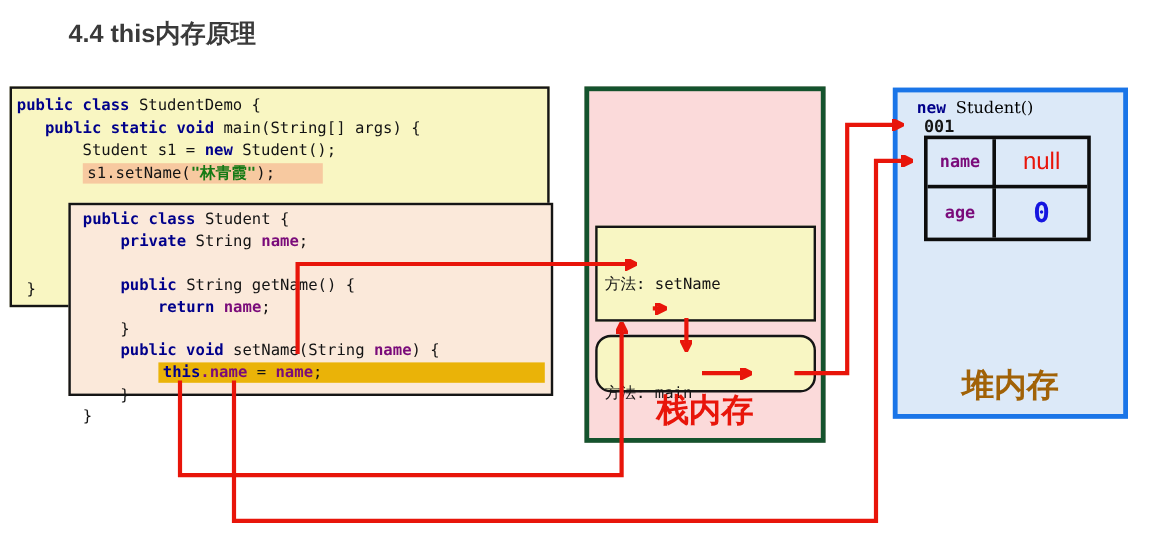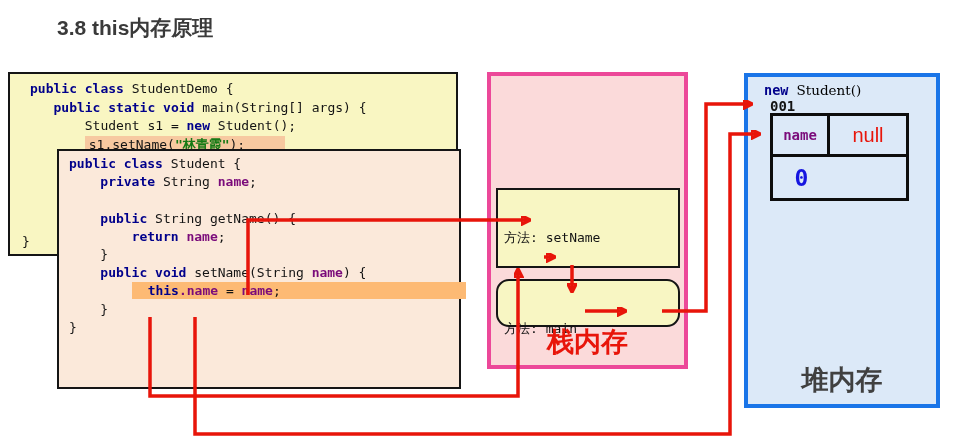--- a/index.html
+++ b/index.html
@@ -7,81 +7,81 @@
           font-family:"DejaVu Sans Mono",monospace;}
   .abs{position:absolute;}
 
   
   #title{left:57px;top:14px;font-family:"Liberation Sans",sans-serif;
          font-size:21px;font-weight:bold;color:#3a3a3a;}
 
   
   .codebox{border:2px solid #151515;box-sizing:border-box;}
   #block1{left:8px;top:72px;width:450px;height:184px;background:#f9f6c2;z-index:1;}
-  #block2{left:57px;top:149px;width:404px;height:240px;background:#fbe9da;z-index:2;}
+  #block2{left:57px;top:169px;width:404px;height:161px;background:#fbe9da;z-index:2;}
   .code{margin:0;font-size:13px;white-space:pre;}
-  #block1 .code{padding:6px 0 0 20px;line-height:18.5px;}
+  #block1 .code{padding:6px 0 0 4px;line-height:18.5px;}
   #block2 .code{padding:4px 0 0 10px;line-height:18.2px;}
   .cline{height:18.5px;}
   #block2 .cline{height:18.2px;}
   #brace1{left:12px;top:160px;font-size:13px;color:#111;}
 
   
   .sg-k,.sg-kb{color:#00008b;font-weight:bold;}
   .sg-p{color:#141414;}
   .sg-f{color:#7a0b7a;font-weight:bold;}
   .sg-s{color:#157a15;font-weight:bold;}
   .sg-c{color:#141414;}
   .sg-m{color:#141414;}
   .sg-b{color:#141414;font-weight:bold;}
   .sg-sf{font-family:"DejaVu Serif",serif;}
   .sg-gap{display:inline-block;width:20px;}
   .sg-gap2{display:inline-block;width:52px;}
   .hl1{background:#f7c9a0;padding:1px 40px 1px 4px;}
-  .hl2{background:#fdba74;padding:1px 185px 1px 16px;}
+  .hl2{background:#eab308;padding:1px 185px 1px 4px;}
 
   
-  #stackbox{left:487px;top:72px;width:201px;height:297px;border:4px solid #ec4899;
+  #stackbox{left:487px;top:72px;width:201px;height:297px;border:4px solid #14532d;
             background:#fbdada;box-sizing:border-box;z-index:3;}
   .frame{position:absolute;background:#f8f6c3;border:2px solid #151515;box-sizing:border-box;
          font-size:13px;line-height:18.5px;padding:2px 0 0 6px;white-space:pre;}
   #frame-setname{left:5px;top:112px;width:184px;height:80px;}
   #frame-main{left:5px;top:203px;width:184px;height:48px;border-radius:13px;}
   #stacklabel{left:0;right:0;bottom:5px;text-align:center;
               font-family:"Liberation Sans",sans-serif;
               font-size:27px;font-weight:bold;color:#e8150a;}
 
   
-  #heapbox{left:744px;top:73px;width:196px;height:335px;border:4px solid #1a75e8;
+  #heapbox{left:744px;top:73px;width:196px;height:276px;border:4px solid #1a75e8;
            background:#dce9f8;box-sizing:border-box;z-index:3;}
   #heap-new{left:16px;top:5px;font-size:13.5px;white-space:pre;}
   #heap-addr{left:22px;top:21px;font-size:14px;font-weight:bold;color:#141414;}
   #heaptable{left:22px;top:36px;width:139px;height:88px;border:3px solid #0d0d0d;
              box-sizing:border-box;display:grid;grid-template-columns:57px 1fr;
              grid-template-rows:1fr 1fr;}
   .hcell{display:flex;align-items:center;justify-content:center;box-sizing:border-box;}
   .hc-br{border-right:3px solid #0d0d0d;}
   .hc-bb{border-bottom:3px solid #0d0d0d;}
   .hlabel{font-size:14px;font-weight:bold;color:#7a0b7a;}
   .hval-null{font-family:"Liberation Sans",sans-serif;font-size:20px;color:#e8150a;}
   .hval-zero{font-size:23px;font-weight:bold;color:#1515e0;}
   #heaplabel{left:0;right:0;bottom:6px;text-align:center;
              font-family:"Liberation Sans",sans-serif;
-             font-size:27px;font-weight:bold;color:#404040;}
+             font-size:27px;font-weight:bold;color:#a16207;}
 
   
   #overlay{left:0;top:0;width:969px;height:444px;z-index:50;pointer-events:none;}
   #overlay path{stroke:#e8150a;stroke-width:3.5;fill:none;stroke-linejoin:miter;}
 </style>
 </head>
 <body>
 
 <div id="canvas">
 
-  <div id="title" class="abs">3.8 this内存原理</div>
+  <div id="title" class="abs">4.4 this内存原理</div>
 
   <div id="block1" class="abs codebox">
     <pre class="code"><div class="cline"><span class="sg-k">public class</span><span class="sg-p"> StudentDemo {</span></div><div class="cline"><span class="sg-p">   </span><span class="sg-k">public static void</span><span class="sg-p"> main(String[] args) {</span></div><div class="cline"><span class="sg-p">       Student s1 = </span><span class="sg-k">new</span><span class="sg-p"> Student();</span></div><div class="cline"><span><span class="sg-p">       </span></span><span class="hl1"><span class="sg-p">s1.setName(</span><span class="sg-s">"林青霞"</span><span class="sg-p">);</span></span></div></pre>
     <div id="brace1" class="abs">}</div>
   </div>
 
   <div id="block2" class="abs codebox">
     <pre class="code"><div class="cline"><span class="sg-k">public class</span><span class="sg-p"> Student {</span></div><div class="cline"><span class="sg-p">    </span><span class="sg-k">private</span><span class="sg-p"> String </span><span class="sg-f">name</span><span class="sg-p">;</span></div><div class="cline"><span class="sg-p"></span></div><div class="cline"><span class="sg-p">    </span><span class="sg-k">public</span><span class="sg-p"> String getName() {</span></div><div class="cline"><span class="sg-p">        </span><span class="sg-k">return</span><span class="sg-p"> </span><span class="sg-f">name</span><span class="sg-p">;</span></div><div class="cline"><span class="sg-p">    }</span></div><div class="cline"><span class="sg-p">    </span><span class="sg-k">public void</span><span class="sg-p"> setName(String </span><span class="sg-f">name</span><span class="sg-p">) {</span></div><div class="cline"><span><span class="sg-p">        </span></span><span class="hl2"><span class="sg-k">this</span><span class="sg-f">.name</span><span class="sg-p"> = </span><span class="sg-f">name</span><span class="sg-p">;</span></span></div><div class="cline"><span class="sg-p">    }</span></div><div class="cline"><span class="sg-p">}</span></div></pre>
   </div>
 
@@ -95,20 +95,21 @@
     </div>
     <div id="stacklabel" class="abs">栈内存</div>
   </div>
 
   <div id="heapbox" class="abs">
     <div id="heap-new" class="abs"><span class="sg-kb">new </span><span class="sg-sf">Student()</span></div>
     <div id="heap-addr" class="abs">001</div>
     <div id="heaptable" class="abs">
       <div class="hcell hlabel hc-br hc-bb">name</div>
       <div class="hcell hval-null hc-bb">null</div>
+      <div class="hcell hlabel hc-br">age</div>
       <div class="hcell hval-zero">0</div>
     </div>
     <div id="heaplabel" class="abs">堆内存</div>
   </div>
 
   <svg id="overlay" class="abs" viewBox="0 0 969 444">
     <defs>
       <marker id="ah" markerWidth="10" markerHeight="10" refX="7" refY="4.5" orient="auto" markerUnits="userSpaceOnUse">
         <path d="M0,0 L9,4.5 L0,9 z" fill="#e8150a" stroke="none"></path>
       </marker>

